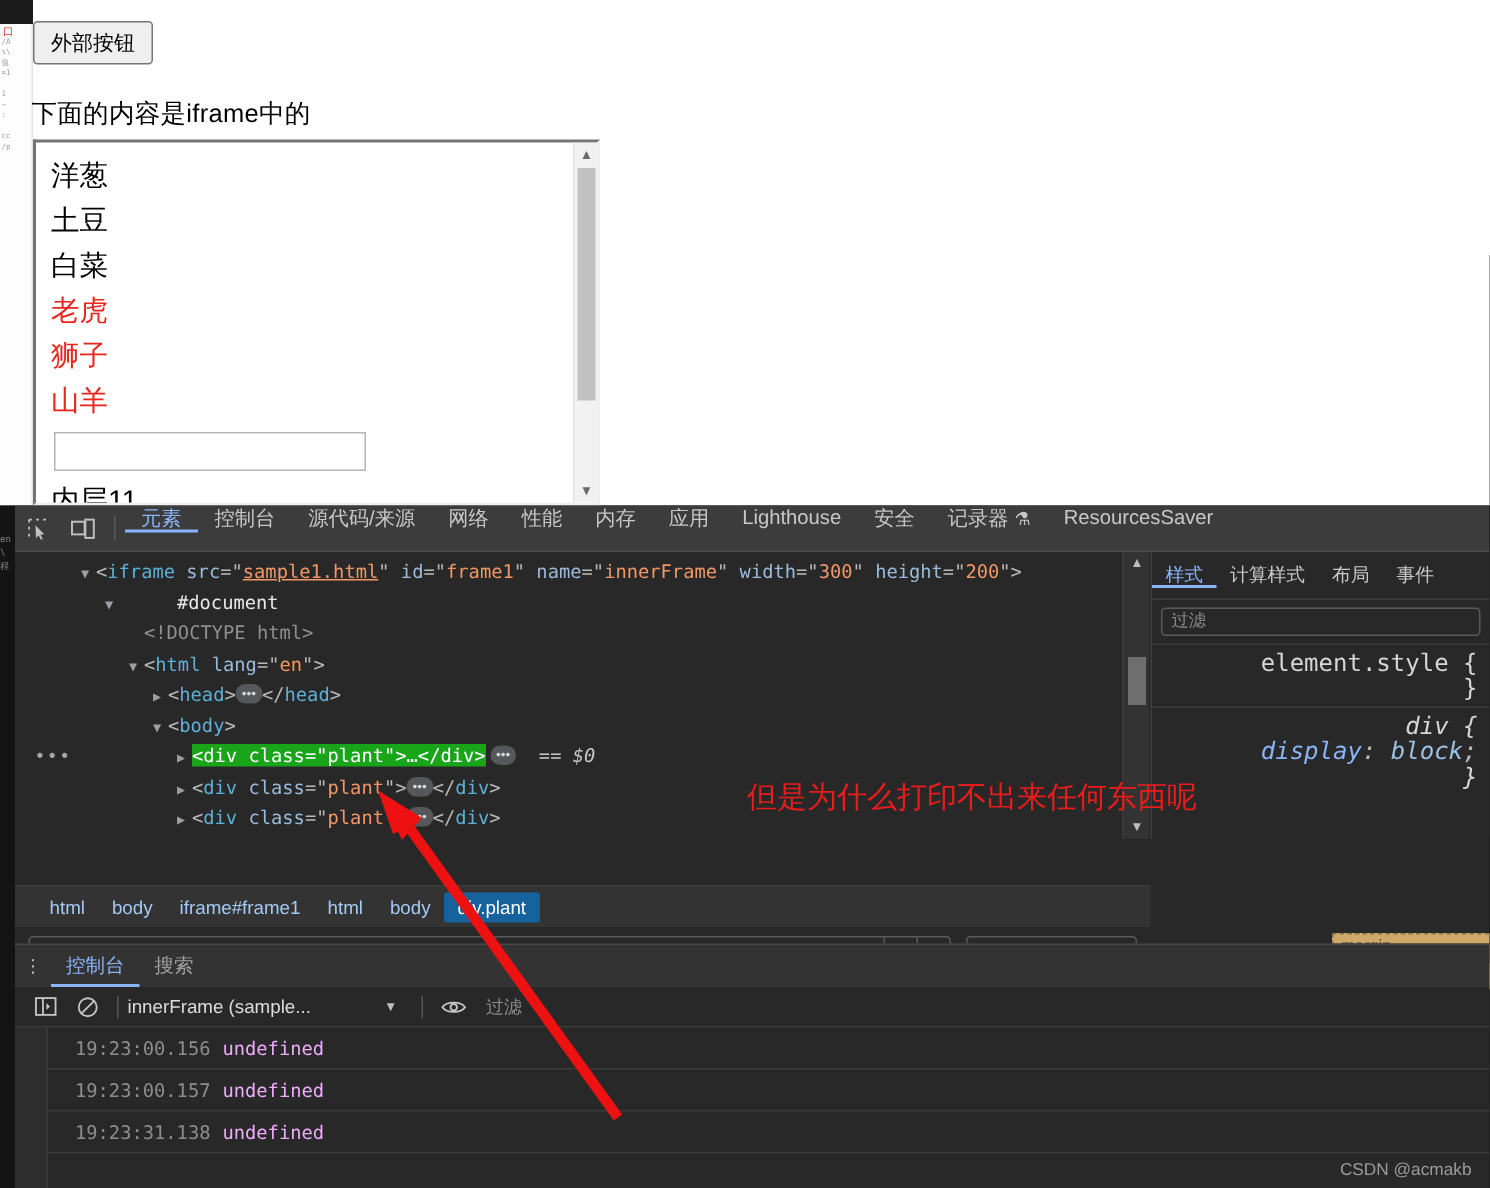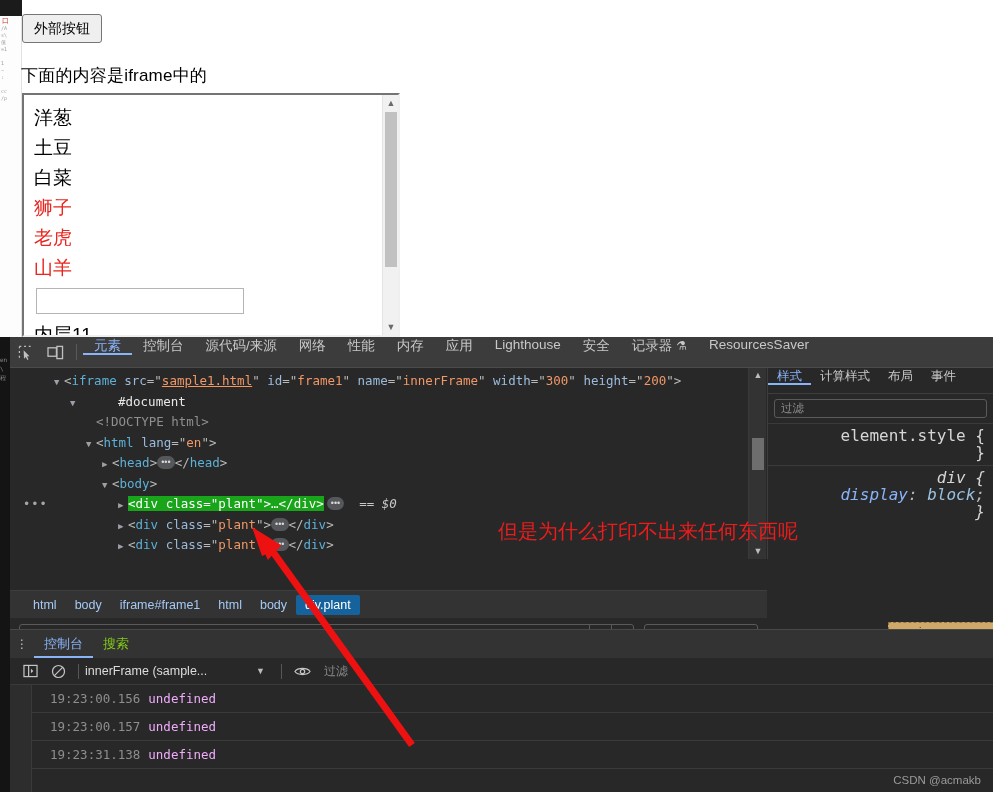--- a/index.html
+++ b/index.html
@@ -128,21 +128,21 @@
   .dom-scroll .arw{ position:absolute; left:0; width:18px; height:15px; text-align:center;
     line-height:15px; font-size:9px; color:#bdbdbd;}
   .dom-scroll .arw.up{top:0;} .dom-scroll .arw.down{bottom:0;}
   .dom-scroll .thumb{ position:absolute; left:3px; top:70px; width:12px; height:32px; background:#6e6e6e;}
 
   
   .styles-pane{
     position:absolute; left:757px; top:0; right:0; height:191px;
     background:#282828; border-left:1px solid #3d3d3d; overflow:hidden;
   }
-  .st-tabs{ display:flex; height:26px; align-items:flex-start; border-bottom:1px solid #3d3d3d;}
+  .st-tabs{ display:flex; height:32px; align-items:center; border-bottom:1px solid #3d3d3d;}
   .st-tab{ padding:0 9px; display:flex; align-items:center; font-size:12.5px; color:#c8c8c8; white-space:nowrap;}
   .st-tab.active{ color:#8ab4f8; box-shadow:inset 0 -2px 0 0 #8ab4f8;}
   .st-filter{
     margin:5px 6px; height:19px; border:1px solid #5a5a5a; border-radius:3px;
     background:#282828; color:#8b8b8b; font-size:11.5px; line-height:17px; padding:0 6px;
   }
   .st-rule{
     border-top:1px solid #3a3a3a; padding:3px 8px 4px 8px;
     font-family:"DejaVu Sans Mono","Liberation Mono",monospace; font-size:16px; line-height:17px;
     color:#d6d6d6; white-space:pre;text-align:right;
@@ -202,21 +202,21 @@
   }
   .bm-border-lbl{ left:5px; top:2px;}
 
   
   .drawer{
     position:absolute; left:0; top:292px; right:0; bottom:0; background:#282828;
     border-top:1px solid #484848;
   }
   .drawer-tabs{ height:28px; display:flex; align-items:stretch; background:#333; }
   .kebab{ width:24px; display:flex; align-items:center; justify-content:center; color:#c0c0c0; font-size:12px;}
-  .dw-tab{ padding:0 10px; display:flex; align-items:center; font-size:13px; color:#84cc16;}
+  .dw-tab{ padding:0 10px; display:flex; align-items:center; font-size:13px; color:#a3a3a3;}
   .dw-tab.active{ color:#8ab4f8; box-shadow:inset 0 -2px 0 0 #8ab4f8;}
   .console-toolbar{
     height:27px; display:flex; align-items:center; gap:0; background:#282828;
     border-bottom:1px solid #3a3a3a; padding-left:6px;
   }
   .ct-icon{ width:28px; height:27px; display:flex; align-items:center; justify-content:center; color:#c5c5c5;}
   .ct-divider{ width:1px; height:15px; background:#565656; margin:0 6px;}
   .ctx-select{ display:flex; align-items:center; min-width:190px; font-size:12.5px; color:#dcdcdc;}
   .ctx-caret{ margin-left:auto; padding-right:10px; font-size:9px; color:#bdbdbd;}
   .ct-filter{ font-size:12px; color:#8c8c8c; padding-left:8px;}
@@ -270,22 +270,22 @@
 
   <div class="outer-btn">外部按钮</div>
 
   <div class="page-caption">下面的内容是iframe中的</div>
 
   <div class="iframe-box">
     <div class="iframe-content">
       <div class="row">洋葱</div>
       <div class="row">土豆</div>
       <div class="row">白菜</div>
+      <div class="row red">老虎</div>
       <div class="row red">狮子</div>
-      <div class="row red">老虎</div>
       <div class="row red">山羊</div>
       <input class="inner-input" type="text" placeholder="" style="">
       <div class="row">内层11</div>
 
     </div>
     <div class="ifr-scroll">
       <div class="ifr-arrow up">▲</div>
       <div class="ifr-thumb"></div>
       <div class="ifr-arrow down">▼</div>
     </div>

